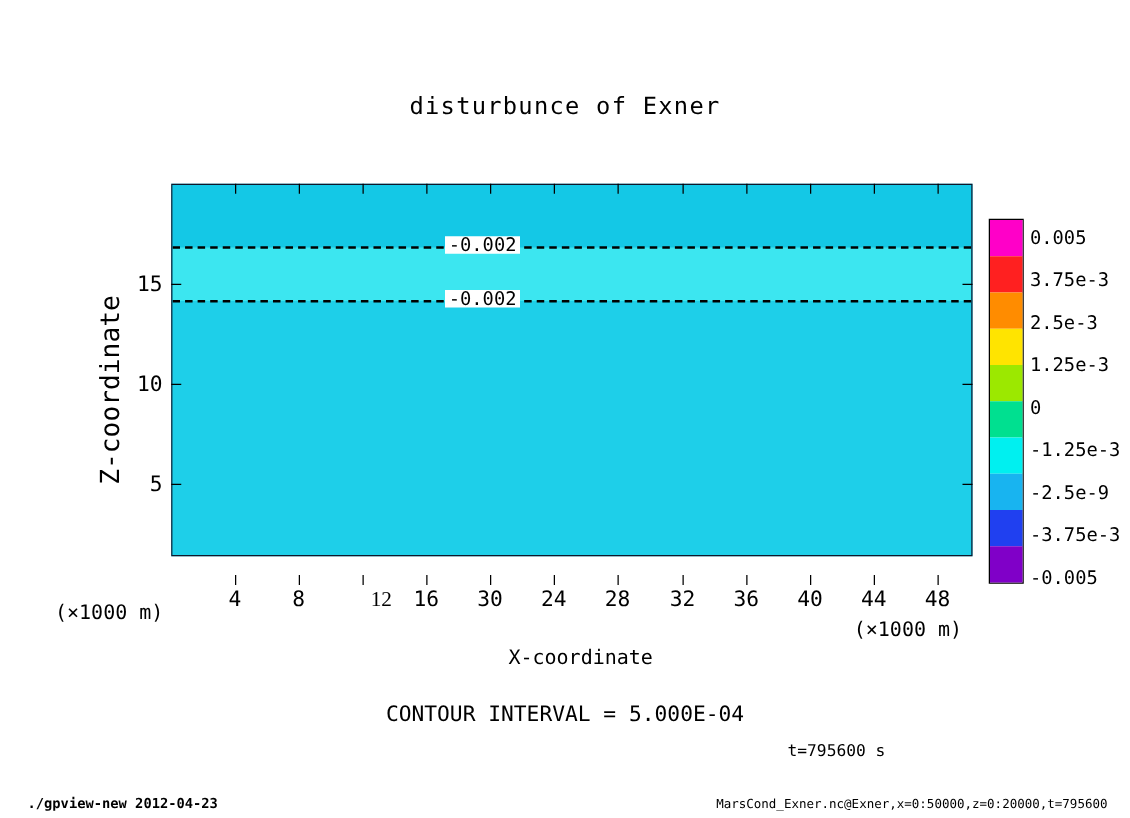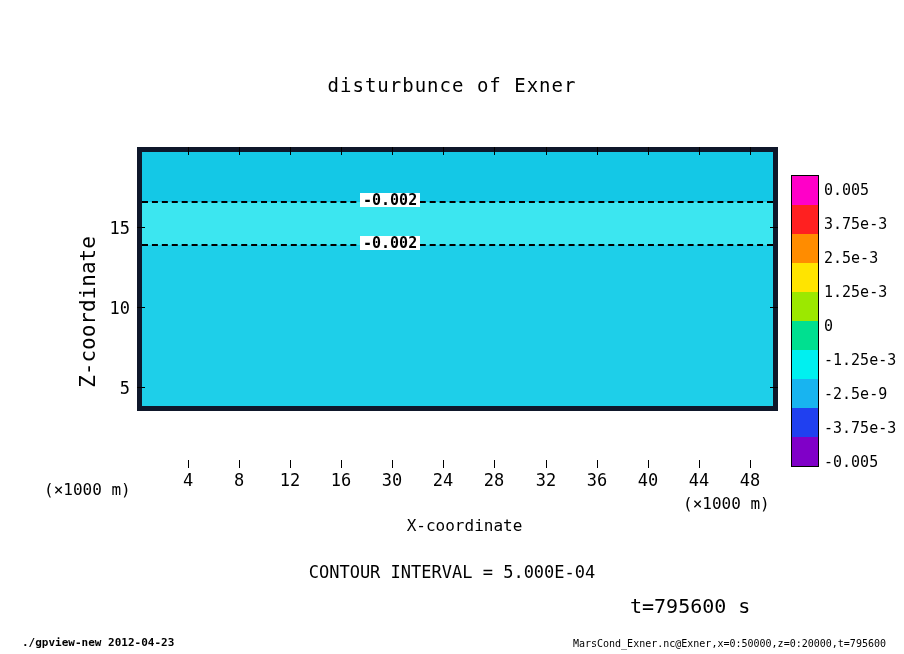--- a/index.html
+++ b/index.html
@@ -24,26 +24,25 @@
     text-align: center;
     font-size: 19px;
     letter-spacing: 1px;
   }
 
   
   #plot-area {
     left: 137px;
     top: 147px;
     width: 641px;
-    height: 264px;
-    border: 5px solid #0f172a;
+    height: 298px;
+    border: 1px solid #0f172a;
     box-sizing: border-box;
     overflow: hidden;
     background: #14c8e6;
-    font-weight: bold;
   }
   .band {
     position: absolute;
     left: 0;
     width: 100%;
   }
   .contour-line {
     position: absolute;
     left: 0;
     width: 100%;
@@ -153,21 +152,21 @@
   #contour-interval {
     left: 0;
     top: 562px;
     width: 904px;
     text-align: center;
     font-size: 17px;
   }
   #time-label {
     left: 630px;
     top: 594px;
-    font-size: 20px;
+    font-size: 13px;
   }
   #footer-left {
     left: 22px;
     top: 636px;
     font-size: 11px;
     font-weight: bold;
   }
   #footer-right {
     right: 18px;
     top: 638px;
@@ -214,21 +213,21 @@
 <div class="tick-x-bottom" style="left:443px;"></div>
 <div class="tick-x-bottom" style="left:494px;"></div>
 <div class="tick-x-bottom" style="left:546px;"></div>
 <div class="tick-x-bottom" style="left:597px;"></div>
 <div class="tick-x-bottom" style="left:648px;"></div>
 <div class="tick-x-bottom" style="left:699px;"></div>
 <div class="tick-x-bottom" style="left:750px;"></div>
 
 <div class="xlabel" style="left:188px;">4</div>
 <div class="xlabel" style="left:239px;">8</div>
-<div class="xlabel" style="left:290px;">12</div>
+<div class="xlabel" style="left:305px;font-family:Liberation Serif, serif;">12</div>
 <div class="xlabel" style="left:341px;">16</div>
 <div class="xlabel" style="left:392px;">30</div>
 <div class="xlabel" style="left:443px;">24</div>
 <div class="xlabel" style="left:494px;">28</div>
 <div class="xlabel" style="left:546px;">32</div>
 <div class="xlabel" style="left:597px;">36</div>
 <div class="xlabel" style="left:648px;">40</div>
 <div class="xlabel" style="left:699px;">44</div>
 <div class="xlabel" style="left:750px;">48</div>
 

